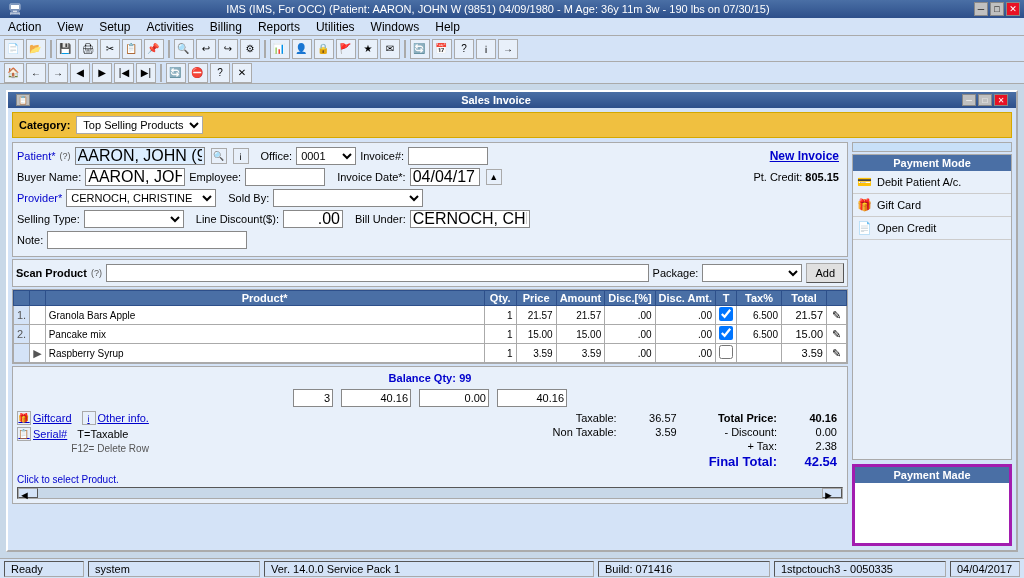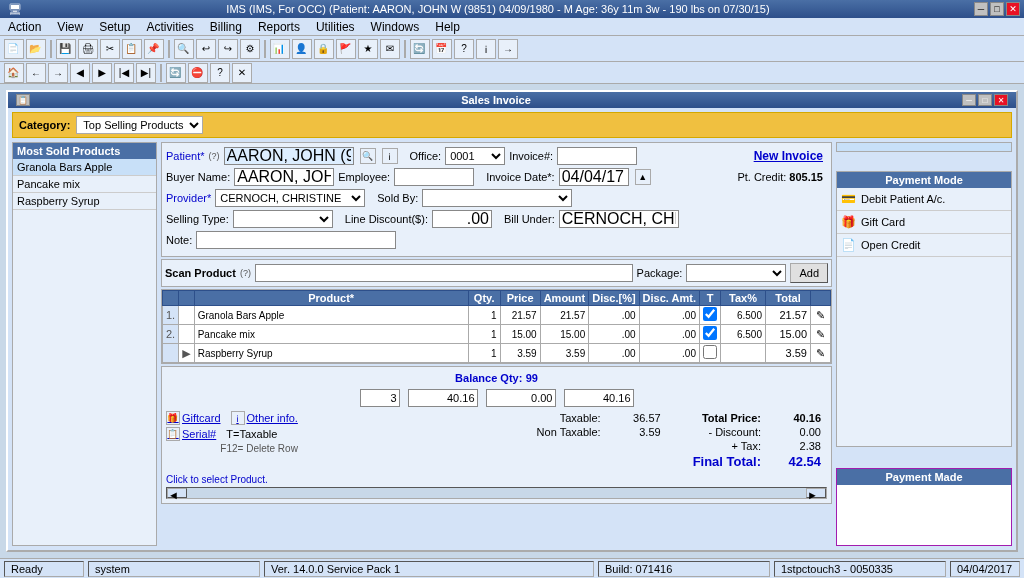--- a/index.html
+++ b/index.html
@@ -58,31 +58,31 @@
     .form-row { display: flex; align-items: center; gap: 4px; margin-bottom: 3px; }
     .form-label { color: #000; font-size: 11px; white-space: nowrap; }
     .form-label.required { color: #0000cc; }
     .form-input { height: 18px; border: 1px solid #888; background: white; padding: 0 2px; font-size: 16px; }
     .form-input.blue { background: #ddeeff; }
     .form-select { height: 18px; border: 1px solid #888; background: white; font-size: 11px; }
 
     .inline-icon { width: 16px; height: 16px; background: #e8f0fa; border: 1px solid #aaa; display: inline-flex; align-items: center; justify-content: center; cursor: pointer; font-size: 9px; margin-left: 2px; }
 
     
-    .right-panel { width: 176px; display: flex; flex-direction: column; gap: 19px; }
+    .right-panel { width: 160px; display: flex; flex-direction: column; gap: 2px; }
     .new-invoice-area { background: #c8e0f8; border: 1px solid #aaa; padding: 4px; text-align: right; }
     .new-invoice-link { color: #0000cc; text-decoration: underline; cursor: pointer; font-weight: bold; font-size: 12px; }
     .pt-credit { font-size: 11px; color: #000; }
 
     .payment-mode-box { background: #e8f0fa; border: 1px solid #aaa; flex: 1; }
     .payment-mode-header { background: #4a6fa5; color: white; padding: 2px 4px; font-weight: bold; text-align: center; }
     .payment-mode-item { display: flex; align-items: center; gap: 4px; padding: 3px 4px; border-bottom: 1px solid #ccc; cursor: pointer; }
     .pm-icon { width: 16px; height: 16px; display: flex; align-items: center; justify-content: center; font-size: 12px; }
 
-    .payment-made-box { background: #6d28d9; border: 1px solid #a21caf; margin-top: 2px; }
+    .payment-made-box { background: #6d28d9; border: 3px solid #a21caf; margin-top: 2px; }
     .payment-made-header { background: #4a6fa5; color: white; padding: 2px 4px; font-weight: bold; text-align: center; }
 
     
     .scan-row { display: flex; align-items: center; gap: 4px; background: #e8f0fa; padding: 3px; border: 1px solid #aaa; }
     .scan-label { font-weight: bold; font-size: 11px; }
     .scan-input { height: 18px; flex: 1; border: 1px solid #888; background: white; padding: 0 2px; }
     .package-label { font-size: 11px; }
     .package-select { height: 18px; width: 100px; border: 1px solid #888; background: white; }
     .add-btn { height: 20px; padding: 0 8px; background: #e0e0e0; border: 1px outset #aaa; cursor: pointer; font-size: 11px; }
 
@@ -215,26 +215,20 @@
 
       <div class="category-bar">
         <span class="category-label">Category:</span>
         <select class="category-select">
           <option>Top Selling Products</option>
         </select>
       </div>
 
       <div class="content-area">
 
-        <div class="left-sidebar">
-          <div class="sidebar-header">Most Sold Products</div>
-          <div class="sidebar-item selected">Granola Bars Apple</div>
-          <div class="sidebar-item">Pancake mix</div>
-          <div class="sidebar-item">Raspberry Syrup</div>
-        </div>
 
         <div class="main-panel">
 
           <div class="form-section">
             <div class="form-row">
               <span class="form-label required">Patient*</span>
               <span class="form-label" style="font-size:9px; color:#555;">(?)</span>
               <input class="form-input blue" style="width: 130px;" value="AARON, JOHN (9851)">
               <div class="inline-icon">🔍</div>
               <div class="inline-icon">ℹ</div>

